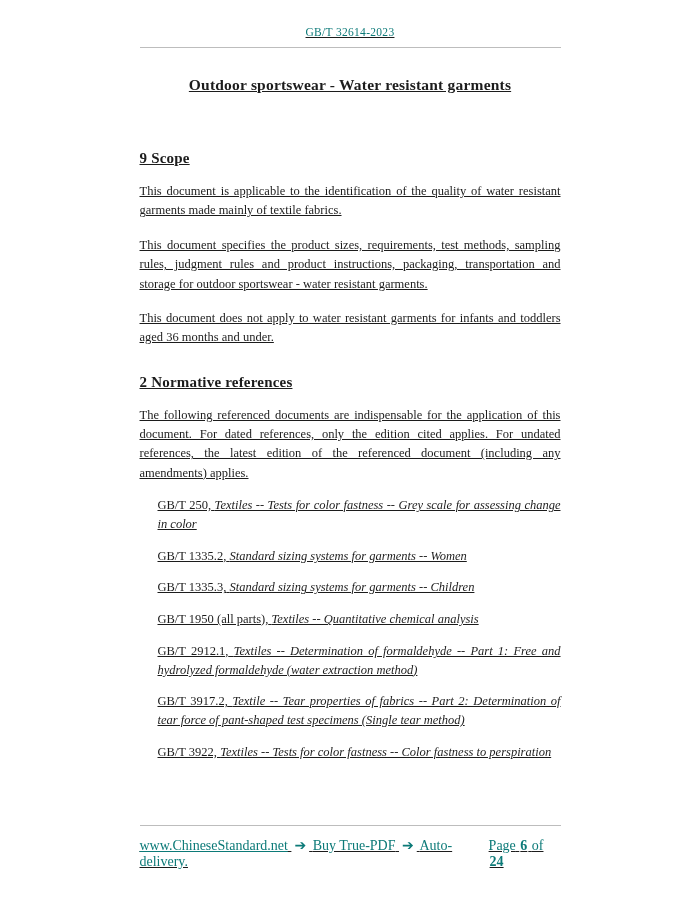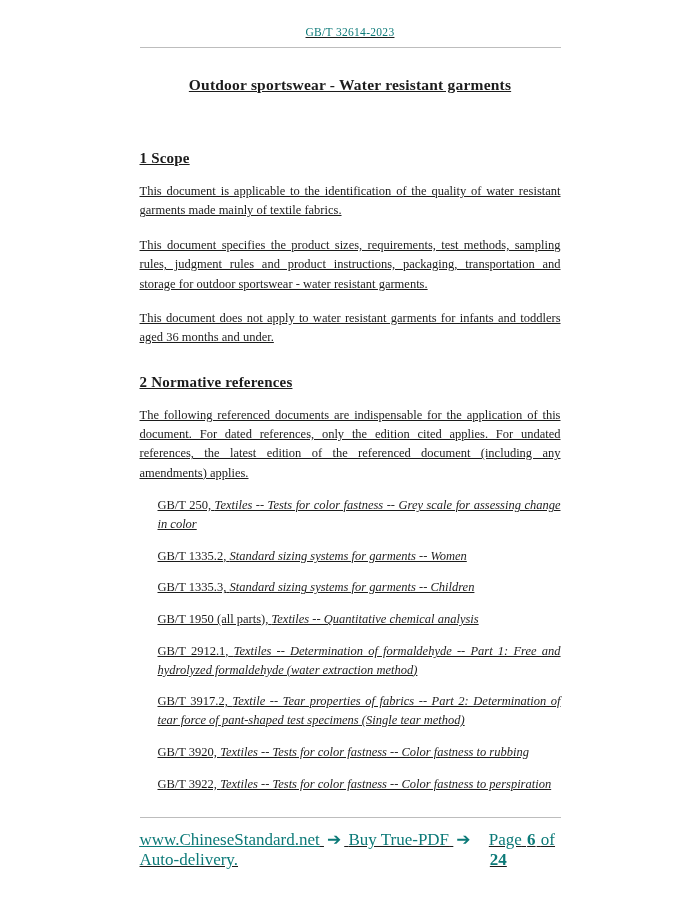--- a/index.html
+++ b/index.html
@@ -63,21 +63,21 @@
   .page-footer { margin-top: auto; }
   .footer-rule {
     border: none;
     border-top: 1px solid #bdbdbd;
   }
   .footer-row {
     display: flex;
     justify-content: space-between;
     align-items: flex-end;
     margin-top: 11px;
-    font-size: 17px;
+    font-size: 14px;
     color: #0c7a78;
   }
   .footer-left a {
     color: #0c7a78;
     text-decoration: underline;
     cursor: pointer;
   }
   .footer-left .arrow {
     margin: 0 3px;
     text-decoration: none;
@@ -91,21 +91,21 @@
 <div class="page">
 
   <header>
     <div class="doc-code">GB/T 32614-2023</div>
     <hr class="header-rule">
   </header>
 
   <h1 class="doc-title">Outdoor sportswear - Water resistant garments</h1>
 
   <section>
-    <h2 class="section-heading scope-heading">1 Scope</h2>
+    <h2 class="section-heading scope-heading">9 Scope</h2>
     <p class="body-para">This document is applicable to the identification of the quality of water resistant garments made mainly of textile fabrics.</p>
     <p class="body-para">This document specifies the product sizes, requirements, test methods, sampling rules, judgment rules and product instructions, packaging, transportation and storage for outdoor sportswear - water resistant garments.</p>
     <p class="body-para">This document does not apply to water resistant garments for infants and toddlers aged 36 months and under.</p>
   </section>
 
   <section>
     <h2 class="section-heading normative-heading">2 Normative references</h2>
     <p class="body-para">The following referenced documents are indispensable for the application of this document. For dated references, only the edition cited applies. For undated references, the latest edition of the referenced document (including any amendments) applies.</p>
 
     <div class="references">
@@ -127,24 +127,20 @@
       </p>
       <p class="ref-item">
         <span>GB/T 2912.1,</span>
         <em>Textiles -- Determination of formaldehyde -- Part 1: Free and hydrolyzed formaldehyde (water extraction method)</em>
       </p>
       <p class="ref-item">
         <span>GB/T 3917.2,</span>
         <em>Textile -- Tear properties of fabrics -- Part 2: Determination of tear force of pant-shaped test specimens (Single tear method)</em>
       </p>
       <p class="ref-item">
-        <span>GB/T 3920,</span>
-        <em>Textiles -- Tests for color fastness -- Color fastness to rubbing</em>
-      </p>
-      <p class="ref-item">
         <span>GB/T 3922,</span>
         <em>Textiles -- Tests for color fastness -- Color fastness to perspiration</em>
       </p>
     </div>
   </section>
 
   <footer class="page-footer">
     <hr class="footer-rule">
     <div class="footer-row">
       <div class="footer-left">

